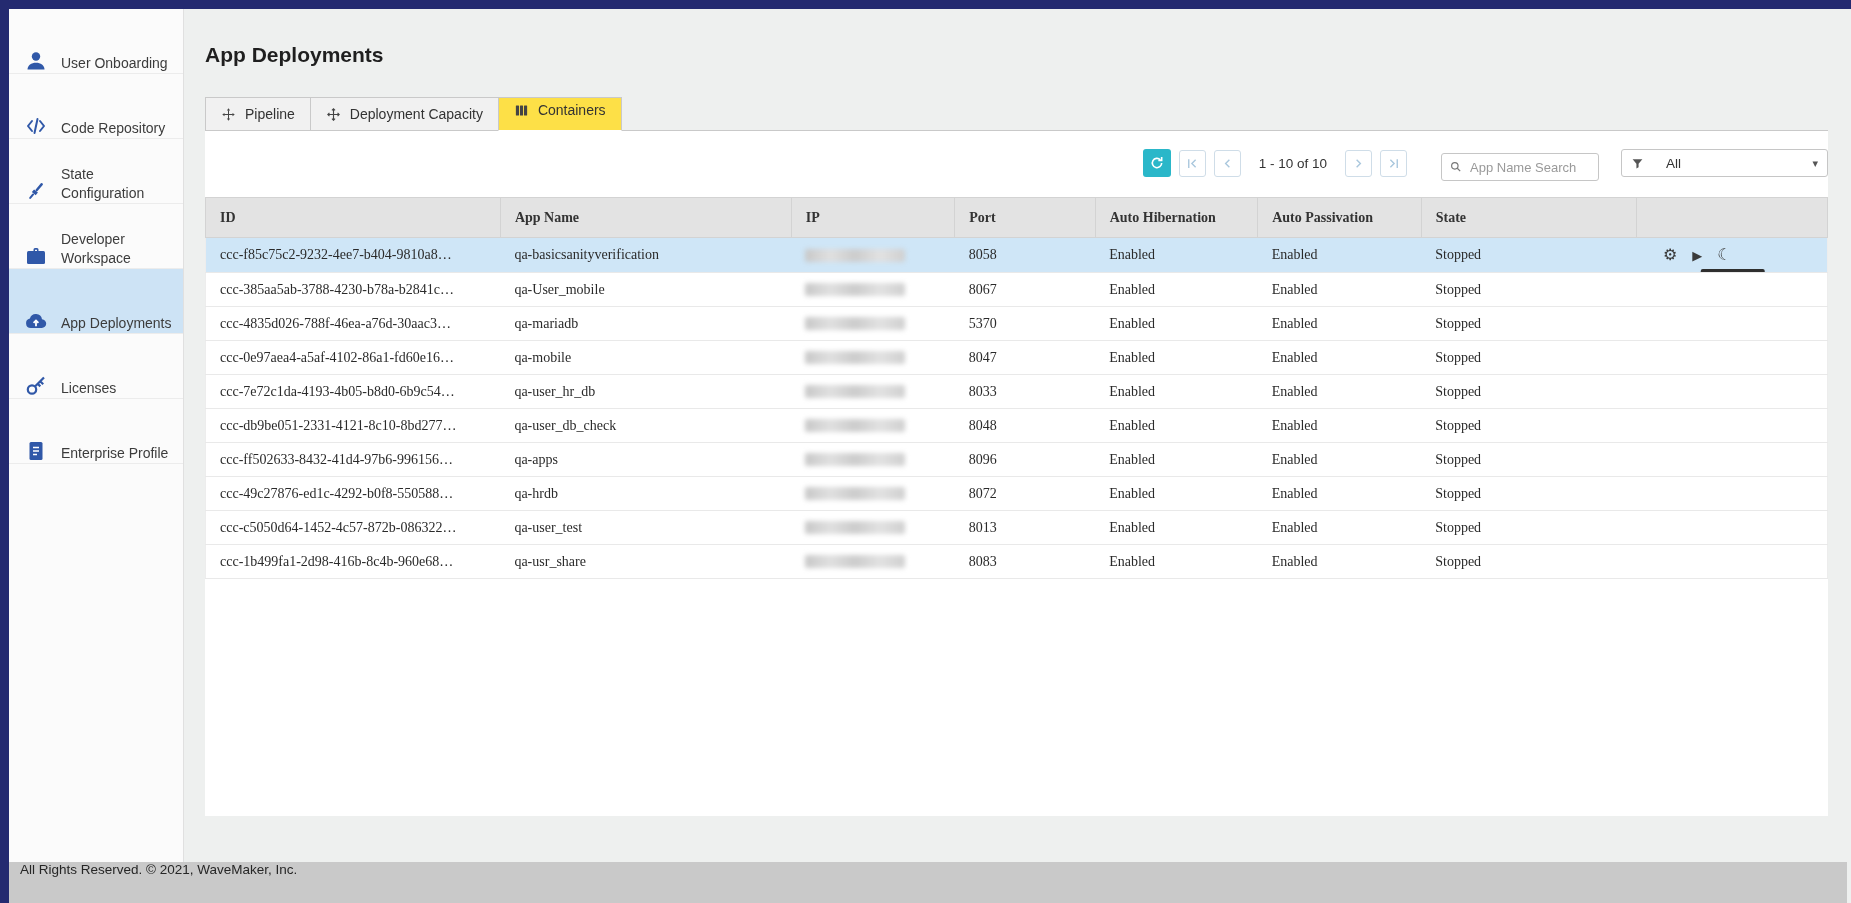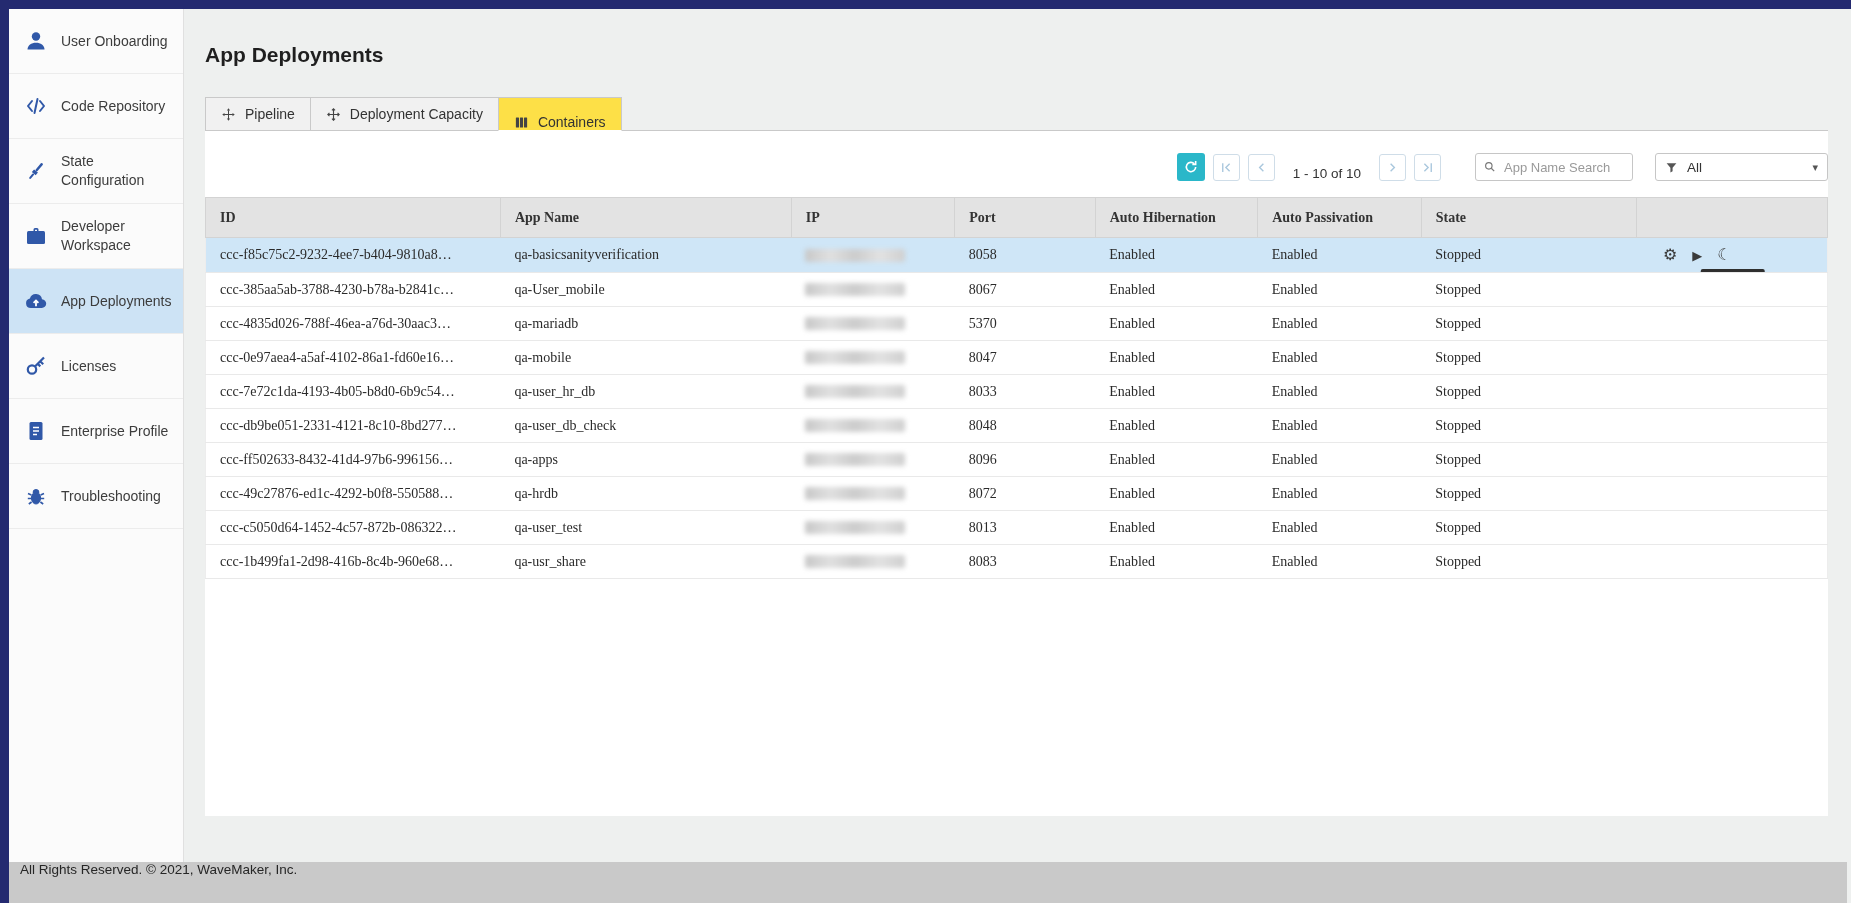--- a/index.html
+++ b/index.html
@@ -11,53 +11,53 @@
   }
   
   .topbar { position:absolute; top:0; left:0; right:0; height:9px; background:var(--topbar-bg,#242a70); z-index:5; }
   .leftstrip { position:absolute; top:0; left:0; width:9px; bottom:0; background:var(--topbar-bg,#242a70); z-index:5; }
   .footer { position:absolute; left:0; right:4px; bottom:0; height:41px; background:var(--footer-bg,#c9c9c9);
     display:flex; align-items:flex-start; padding-left:20px; font-size:13.5px; color:#262626; z-index:3; }
 
   
   .sidebar { position:absolute; top:9px; left:9px; width:175px; bottom:41px; background:#fbfbfb;
     border-right:1px solid #e0e0e0; z-index:2; }
-  .side-item { display:flex; align-items:center; gap:13px; height:65px; padding:0 8px 0 15px;
+  .side-item { display:flex; align-items:flex-end; gap:13px; height:65px; padding:0 8px 0 15px;
     border-bottom:1px solid #ececec; cursor:pointer; color:var(--sidebar-icon,#3058a8); }
   .side-item .lbl { color:#3c3c3c; font-size:14px; line-height:1.35; }
   .side-item.active { background:var(--active-item-bg,#cde3f5); }
   .side-icon { width:24px; height:24px; flex:0 0 24px; }
   .side-icon svg { width:24px; height:24px; display:block; }
 
   
   .main { position:absolute; left:184px; top:9px; right:0; bottom:41px; padding:0 23px 0 21px; }
   .page-title { margin-top:34px; font-size:21px; font-weight:700; color:#1f1f1f; }
   .tabbar { display:flex; margin-top:30px; position:relative; z-index:1; }
-  .tab { display:flex; align-items:center; gap:9px; height:34px; padding:0 15px; background:#f1f1f1;
+  .tab { display:flex; align-items:center; gap:9px; height:34px; padding:12px 15px; background:#f1f1f1;
     border:1px solid #c9c9c9; margin-right:-1px; font-size:14px; color:#333; cursor:pointer; }
   .tab svg { width:15px; height:15px; color:#444; }
   .tab.active { background:#fde047; border-bottom-color:#fff; font-weight:400;align-items:flex-end; }
   .panel { background:#fff; border-top:1px solid #c9c9c9; margin-top:-1px; height:686px; position:relative; }
 
   
-  .toolbar { display:flex; align-items:flex-end; justify-content:flex-end; padding-top:14px; gap:8px; }
+  .toolbar { display:flex; align-items:center; justify-content:flex-end; padding-top:14px; gap:8px; }
   .refresh-btn { width:28px; height:28px; border-radius:3px; background:var(--refresh-btn-bg,#2ab7c9);
     display:flex; align-items:center; justify-content:center; cursor:pointer; }
   .refresh-btn svg { width:16px; height:16px; }
   .pager-btn { width:27px; height:27px; border:1px solid #cfdde8; border-radius:3px; background:#fff;
     display:flex; align-items:center; justify-content:center; color:var(--pager-icon,#a9c7dd); cursor:pointer; }
   .pager-btn svg { width:15px; height:15px; }
   .range { font-size:13.5px; color:#333; margin:0 10px; white-space:nowrap; }
   .search-box { display:flex; align-items:center; width:158px; height:28px; border:1px solid #c6c6c6;
     border-radius:3px; background:#fff; padding:0 7px; gap:5px; margin-left:26px;margin-top:8px; }
   .search-box svg { width:14px; height:14px; flex:0 0 14px; color:#777; }
   .search-box input { border:none; outline:none; width:100%; font-size:13px; font-family:inherit; color:#333; background:transparent; }
   .search-box input::placeholder { color:#9a9a9a; }
-  .filter-select { display:flex; align-items:center; width:173px; height:28px; border:1px solid #c6c6c6;
-    border-radius:3px; background:#fff; padding:12px 9px; gap:9px; margin-left:14px; font-size:13.5px; color:#333; cursor:pointer; }
+  .filter-select { display:flex; align-items:center; width:207px; height:28px; border:1px solid #c6c6c6;
+    border-radius:3px; background:#fff; padding:12px 9px; gap:22px; margin-left:14px; font-size:13.5px; color:#333; cursor:pointer; }
   .filter-select svg { width:13px; height:13px; color:#555; }
   .filter-select .caret { margin-left:auto; color:#555; font-size:11px; }
 
   
   table.grid { width:100%; border-collapse:collapse; table-layout:fixed; margin-top:16px;font-family:Liberation Serif, serif; }
   .grid th { background:var(--header-bg,#e3e3e3); height:40px; text-align:left; padding:0 6px 0 14px;
     font-size:14px; color:#333; font-weight:700; border:1px solid #d3d3d3; border-left:none; white-space:nowrap; overflow:hidden; }
   .grid th:first-child { border-left:1px solid #d3d3d3; }
   .grid td { height:34px; padding:0 6px 0 14px; font-size:14px; color:#2a2a2a; background:#fff;
     border-bottom:1px solid #e9e9e9; white-space:nowrap; overflow:hidden; }
@@ -142,30 +142,20 @@
     <span class="lbl">Licenses</span>
   </div>
   <div class="side-item">
     <span class="side-icon">
       <svg viewBox="0 0 24 24" fill="currentColor">
           <rect x="5.5" y="3" width="13" height="18" rx="1.5"></rect>
           <path d="M9 8.5h6M9 12h6M9 15.5h4" stroke="#fff" stroke-width="1.6"></path>
         </svg>
     </span>
     <span class="lbl">Enterprise Profile</span>
-  </div>
-  <div class="side-item">
-    <span class="side-icon">
-      <svg viewBox="0 0 24 24" fill="currentColor" stroke="currentColor">
-          <ellipse cx="12" cy="14" rx="4.6" ry="6"></ellipse>
-          <path d="M12 5.5a3 3 0 0 1 3 3h-6a3 3 0 0 1 3-3z"></path>
-          <path d="M7.4 11L4 9.5M7.2 14.5H3.8M7.6 18l-2.8 2M16.6 11L20 9.5M16.8 14.5h3.4M16.4 18l2.8 2" fill="none" stroke-width="1.6"></path>
-        </svg>
-    </span>
-    <span class="lbl">Troubleshooting</span>
   </div>
 </div>
 
 <div class="main">
   <div class="page-title">App Deployments</div>
 
   <div class="tabbar">
     <div class="tab">
       <svg viewBox="0 0 24 24" fill="currentColor">
           <path d="M12 2l2.6 3.6h-5.2zM12 22l2.6-3.6h-5.2zM2 12l3.6-2.6v5.2zM22 12l-3.6-2.6v5.2z"></path>

